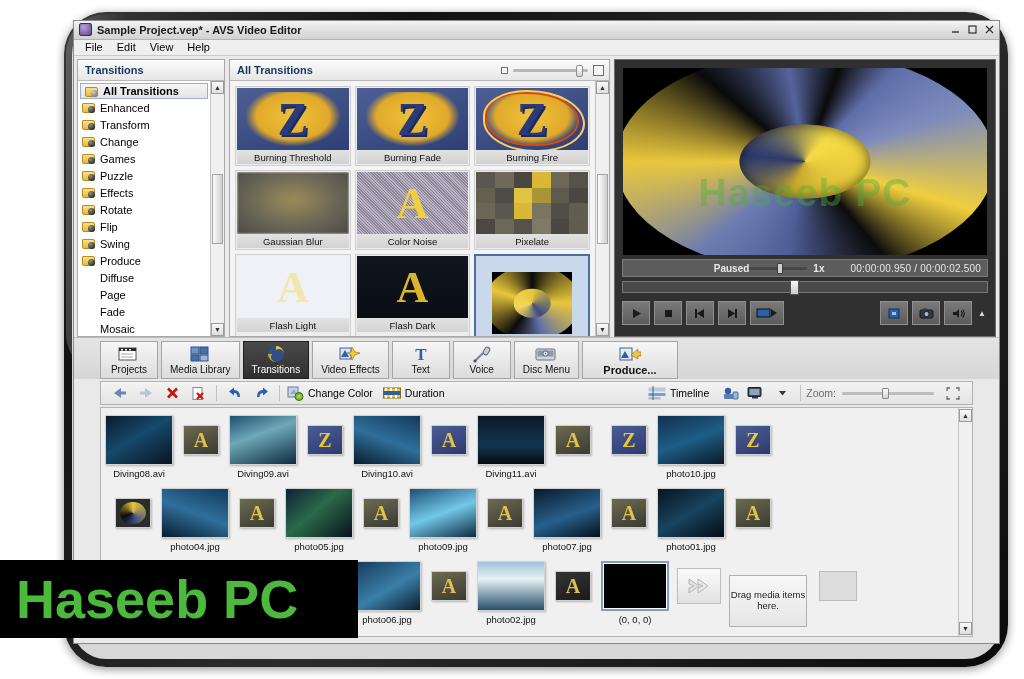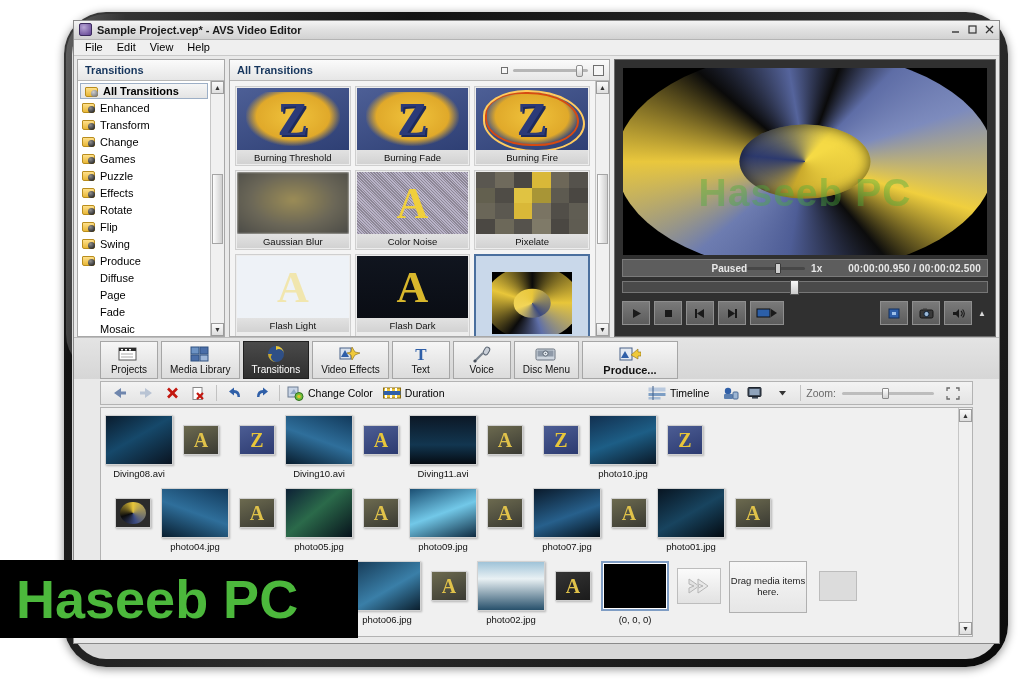--- a/index.html
+++ b/index.html
@@ -208,21 +208,21 @@
     font-family:"Liberation Sans", sans-serif;
   }
   #player-status{
     height:18px; margin:4px 7px 0 7px; display:flex;align-items:center;
     background:#5d5d5d; border:1px solid #7a7a7a; color:#e8e8e8; font-size:10px; padding:0 6px;
   }
   #player-status .lab{ font-weight:bold; flex:1;text-align:right; }
   #spd-slider{ width:58px;height:3px;background:#474747;border-radius:2px;position:relative;margin-right:6px; }
   #spd-knob{ position:absolute;left:48%;top:-4px;width:6px;height:11px;background:#cfcfcf;border:1px solid #3a3a3a;border-radius:1px; }
   #spd-val{ margin-right:26px;font-weight:bold; }
-  #tc{ font-weight:bold; letter-spacing:.2px; }
+  #tc{ font-weight:normal; letter-spacing:.2px; }
   #seekbar{ height:12px; margin:4px 7px 0 7px; background:#4a4a4a; border:1px solid #767676; position:relative; }
   #seek-knob{ position:absolute;left:46%;top:-2px;width:9px;height:15px;background:linear-gradient(180deg,#fafafa,#cbcbcb);border:1px solid #555; }
   #transport{ height:32px; margin:4px 7px 7px 7px; display:flex;align-items:center; gap:4px; }
   .tbtn{
     width:28px;height:24px; background:linear-gradient(180deg,#7a7a7a,#5c5c5c);
     border:1px solid #8e8e8e; display:flex;align-items:center;justify-content:center; color:#1a1a1a;
   }
   .tbtn.wide{ width:34px; }
   .spacer{ flex:1; }
   .tbtn.blue{ color:#2f5fa8; }
@@ -280,21 +280,21 @@
     display:block;width:26px;height:22px;border-radius:50%;
     background:conic-gradient(#e8c63a,#3d4d86 45%,#0c0c0c 70%,#e8c63a);
   }
   .cap2{ font-size:9.5px; margin-top:3px; color:#111; white-space:nowrap; }
   .arrowbtn{
     width:44px;height:36px;margin:9px 8px 0 8px;
     background:linear-gradient(180deg,#fbfbfb,#e2e2e2); border:1px solid #bdbdbd;
     display:flex;align-items:center;justify-content:center;
   }
   .dropzone{
-    width:78px;height:52px;margin-top:2px;background:linear-gradient(180deg,#f7f7f7,#e6e6e6);
+    width:78px;height:52px;margin-top:16px;background:linear-gradient(180deg,#f7f7f7,#e6e6e6);
     border:1px solid #b0b0b0; display:flex;align-items:center;justify-content:flex-start;text-align:center;
     font-size:9.5px;color:#222;line-height:1.15;
   }
   .emptybox{ width:38px;height:30px;margin:12px 0 0 12px;background:#dcdcdc;border:1px solid #bcbcbc; }
   #sb-scroll{ width:14px;background:#f0f0f0;border-left:1px solid #c6c6c6;display:flex;flex-direction:column;justify-content:space-between;align-items:center;padding:1px 0; }
 
   
   .u1{background:linear-gradient(150deg,#0a1c2e,#16496b 45%,#0a1421);}
   .u2{background:linear-gradient(160deg,#1d4f6e,#6fa8b8 40%,#0d2b3e);}
   .u3{background:linear-gradient(200deg,#123a5c,#2f6f9b 50%,#081d2e);}
@@ -833,20 +833,24 @@
     <div id="storyboard">
       <div id="sb-rows">
           <div class="sbrow">
             <div class="cell">
               <div class="media u1"></div>
               <div class="cap2">Diving08.avi</div>
             </div>
             <div class="trans">
               <span>A</span>
             </div>
+            <div class="cell">
+              <div class="media u2"></div>
+              <div class="cap2">Diving09.avi</div>
+            </div>
             <div class="trans blue">
               <span>Z</span>
             </div>
             <div class="cell">
               <div class="media u3"></div>
               <div class="cap2">Diving10.avi</div>
             </div>
             <div class="trans blue">
               <span>A</span>
             </div>

